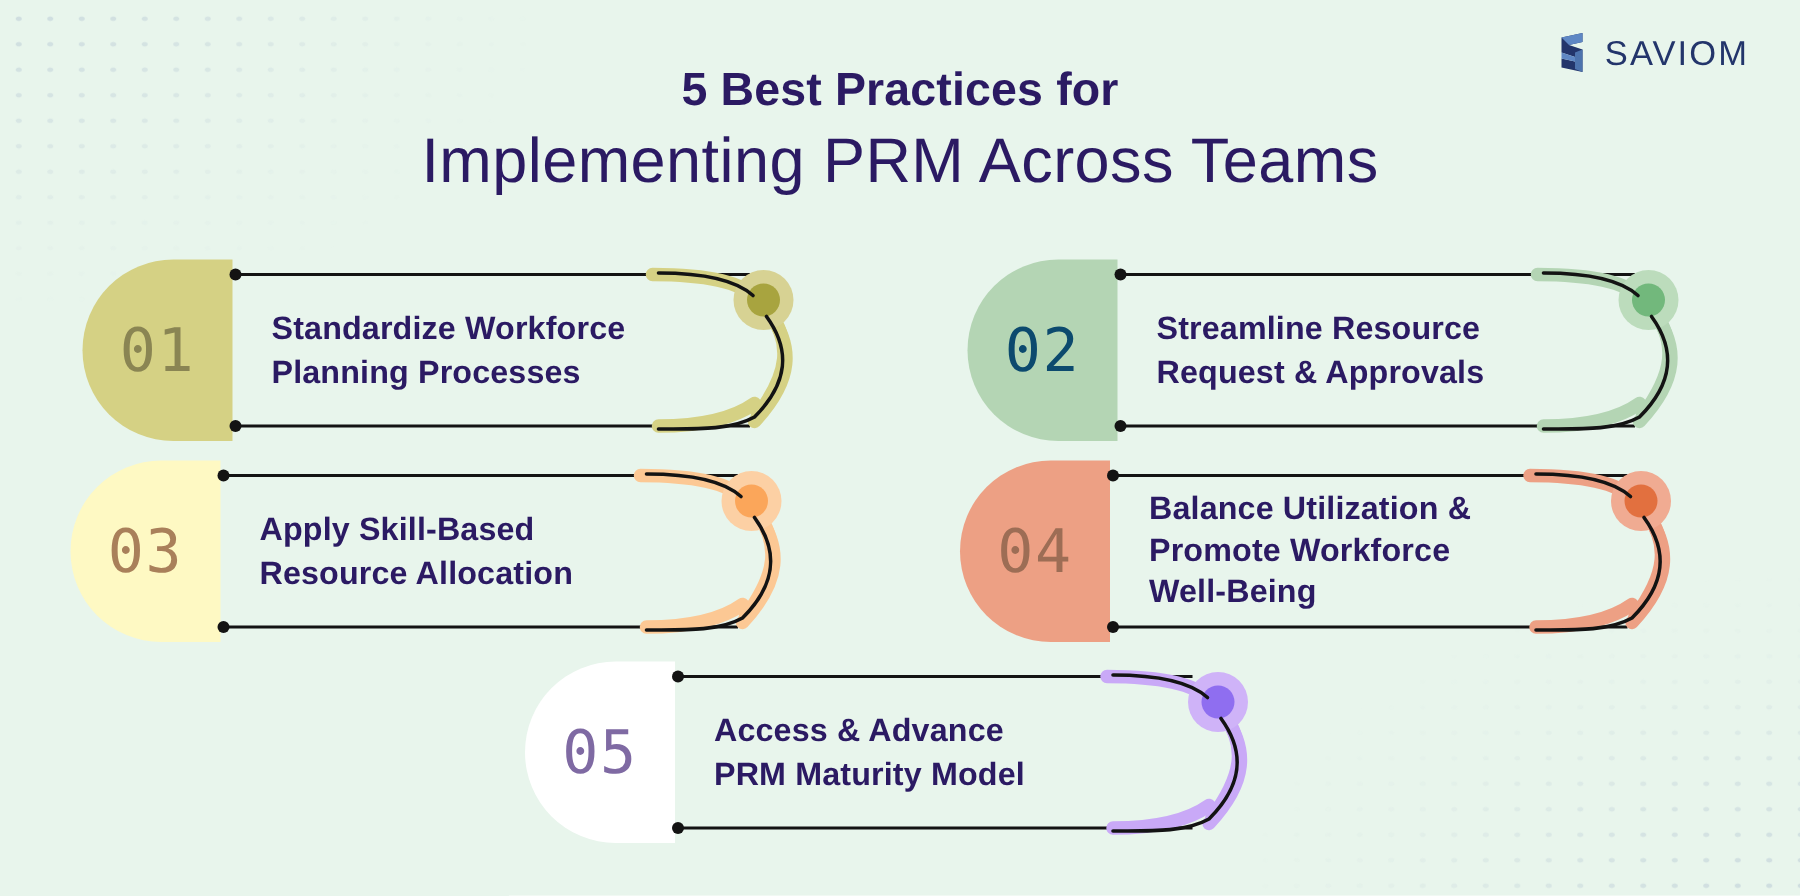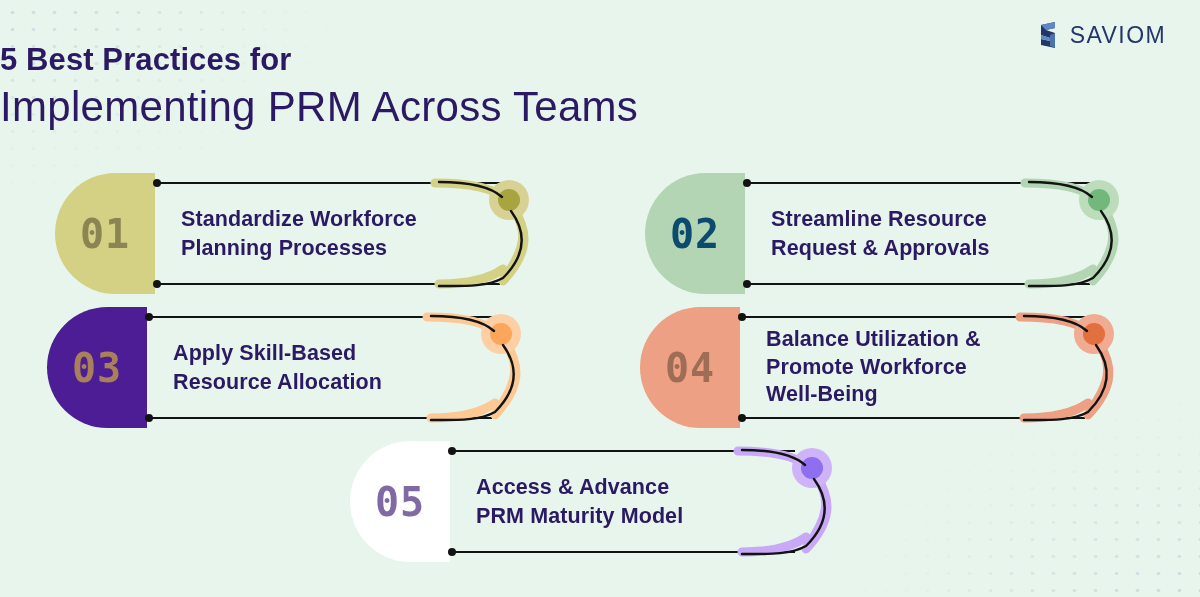--- a/index.html
+++ b/index.html
@@ -53,20 +53,21 @@
     font-weight:normal;
     letter-spacing:1.4px;
     color:#23356b;
     line-height:1;
   }
 
   
   #title-block {
     position:absolute;
     top:42px; left:0; width:1200px;
+    text-align:center;
   }
   #title-line1 {
     font-size:31px;
     font-weight:bold;
     color:#2b1a63;
     letter-spacing:.1px;
     line-height:1.15;
   }
   #title-line2 {
     font-size:42px;
@@ -90,21 +91,21 @@
     position:absolute;
     left:0; top:0;
     width:100px; height:121px;
     border-radius:62px 0 0 62px;
     display:flex;
     align-items:center;
     justify-content:center;
   }
   .badge-num {
     font-size:40px;
-    font-weight:bold;
+    font-weight:normal;
     letter-spacing:1px;
     line-height:1;
     font-family:"DejaVu Sans Mono", monospace;
   }
 
   
   .rail {
     position:absolute;
     left:100px;
     height:2px;
@@ -225,21 +226,21 @@
             <path d="M -8 9 C 24 9, 44 14, 55 24" fill="none" stroke="#131313" stroke-width="2.4" stroke-linecap="round"></path>
             <path d="M 64 38 C 80 60, 79 82, 56 105 C 40 114, 16 113, -8 113" fill="none" stroke="#131313" stroke-width="2.4" stroke-linecap="round"></path>
           </svg>
         </div>
         <div class="text-col">
           <div class="line">Streamline Resource</div>
           <div class="line">Request &amp; Approvals</div>
         </div>
       </div>
       <div class="card" style="left: 47px; top: 307px;">
-        <div class="badge" style="background: #4c1d95;">
+        <div class="badge" style="background: #fef9c3;">
           <span class="badge-num" style="color: rgb(169, 128, 90);">03</span>
         </div>
         <div class="rail top" style="background: rgb(19, 19, 19);">
           <div class="rail-dot" style="background: rgb(19, 19, 19);"></div>
         </div>
         <div class="rail bottom" style="background: rgb(19, 19, 19);">
           <div class="rail-dot" style="background: rgb(19, 19, 19);"></div>
         </div>
         <div class="arc-wrap">
           <svg width="112" height="121" viewBox="0 0 112 121" xmlns="http://www.w3.org/2000/svg">

